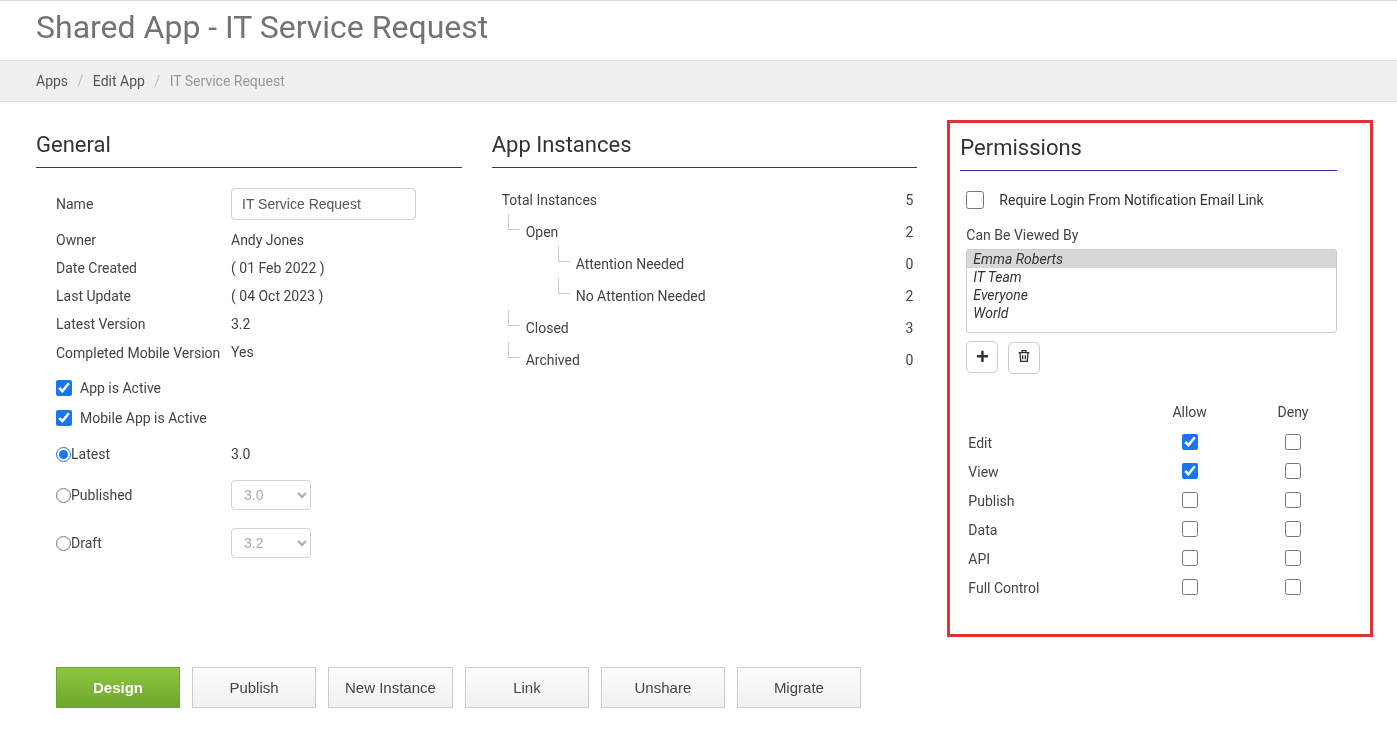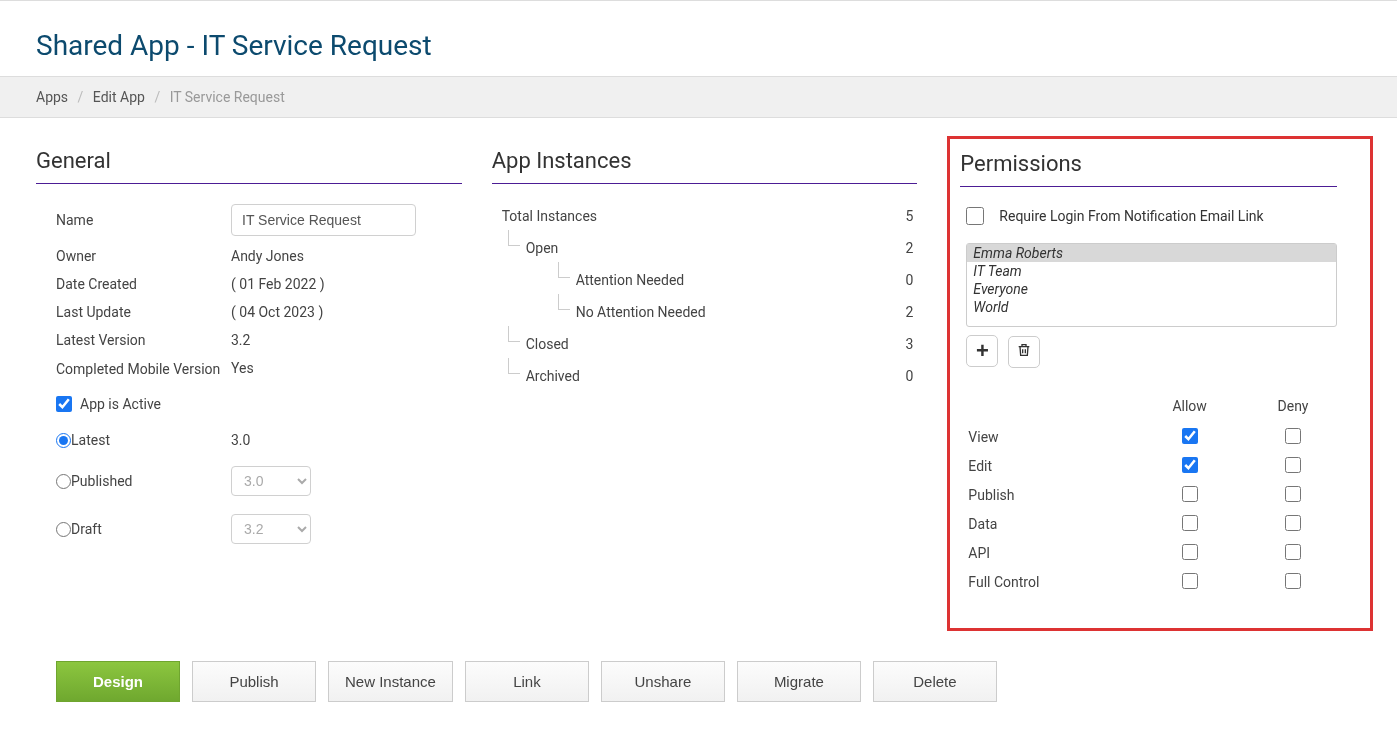--- a/index.html
+++ b/index.html
@@ -5,24 +5,24 @@
   * { box-sizing: border-box; margin: 0; padding: 0; }
   body {
     font-family: -apple-system, BlinkMacSystemFont, "Segoe UI", Roboto, Arial, sans-serif;
     font-size: 14px;
     color: #333;
     background: #fff;
     width: 1397px;
   }
   .top-border { border-top: 1px solid #ddd; }
   .page-title {
-    font-size: 28px;
+    font-size: 32px;
     font-weight: 400;
-    color: #0c4a6e;
-    padding: 28px 0 14px 36px;
+    color: #737373;
+    padding: 7px 0 14px 36px;
   }
   .breadcrumb {
     background: #f0f0f0;
     border-top: 1px solid #ddd;
     border-bottom: 1px solid #ddd;
     padding: 12px 14px 12px 36px;
     color: #666;
     font-size: 14px;
   }
   .breadcrumb a { color: #555; text-decoration: none; }
@@ -186,20 +186,24 @@
       <div class="field-label" style="line-height:1.3">Completed Mobile Version</div>
       <div class="field-value">Yes</div>
     </div>
 
     <div style="height:6px"></div>
 
     <div class="chk-row">
       <input type="checkbox" class="blue-chk" checked="" style="">
       <span>App is Active</span>
     </div>
+    <div class="chk-row">
+      <input type="checkbox" class="blue-chk" checked="" style="">
+      <span>Mobile App is Active</span>
+    </div>
 
     <div style="height:6px"></div>
 
     <div class="radio-row">
       <label class="radio-label">
         <input type="radio" name="ver" checked="" style="">
         <span>Latest</span>
       </label>
       <div class="field-value">3.0</div>
     </div>
@@ -260,20 +264,21 @@
 
   <div class="col col-permissions">
     <div class="permissions-box">
       <h2 class="section-title">Permissions</h2>
 
       <div class="chk-inline">
         <input type="checkbox" style="">
         <span>Require Login From Notification Email Link</span>
       </div>
 
+      <div class="perm-label">Can Be Viewed By</div>
       <div class="listbox">
         <div class="opt selected">Emma Roberts</div>
         <div class="opt">IT Team</div>
         <div class="opt">Everyone</div>
         <div class="opt">World</div>
         <div class="pad"></div>
       </div>
 
       <button class="icon-btn">
         <span style="font-weight:bold;font-size:22px;line-height:1">+</span>
@@ -287,26 +292,26 @@
       </button>
 
       <table class="perm-table">
         <tbody>
             <tr>
           <th></th>
           <th>Allow</th>
           <th>Deny</th>
         </tr>
         <tr>
+          <td class="pname">Edit</td>
+          <td><input type="checkbox" checked="" style=""></td>
+          <td><input type="checkbox" style=""></td>
+        </tr>
+        <tr>
           <td class="pname">View</td>
-          <td><input type="checkbox" checked="" style=""></td>
-          <td><input type="checkbox" style=""></td>
-        </tr>
-        <tr>
-          <td class="pname">Edit</td>
           <td><input type="checkbox" checked="" style=""></td>
           <td><input type="checkbox" style=""></td>
         </tr>
         <tr>
           <td class="pname">Publish</td>
           <td><input type="checkbox" style=""></td>
           <td><input type="checkbox" style=""></td>
         </tr>
         <tr>
           <td class="pname">Data</td>
@@ -329,14 +334,13 @@
   </div>
 </div>
 
 <div class="button-row">
   <button class="btn primary">Design</button>
   <button class="btn">Publish</button>
   <button class="btn">New Instance</button>
   <button class="btn">Link</button>
   <button class="btn">Unshare</button>
   <button class="btn">Migrate</button>
-  <button class="btn">Delete</button>
 </div>
 
 </body></html>

